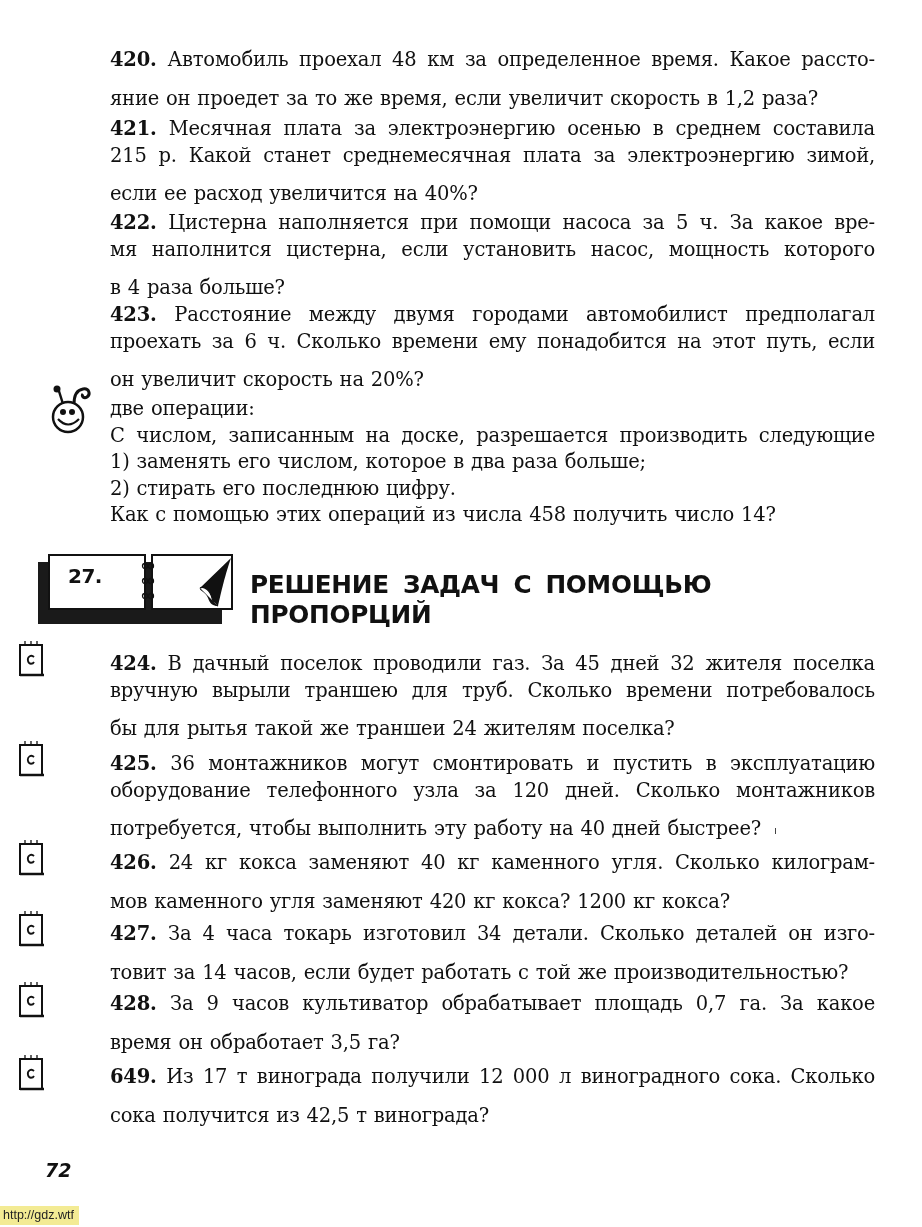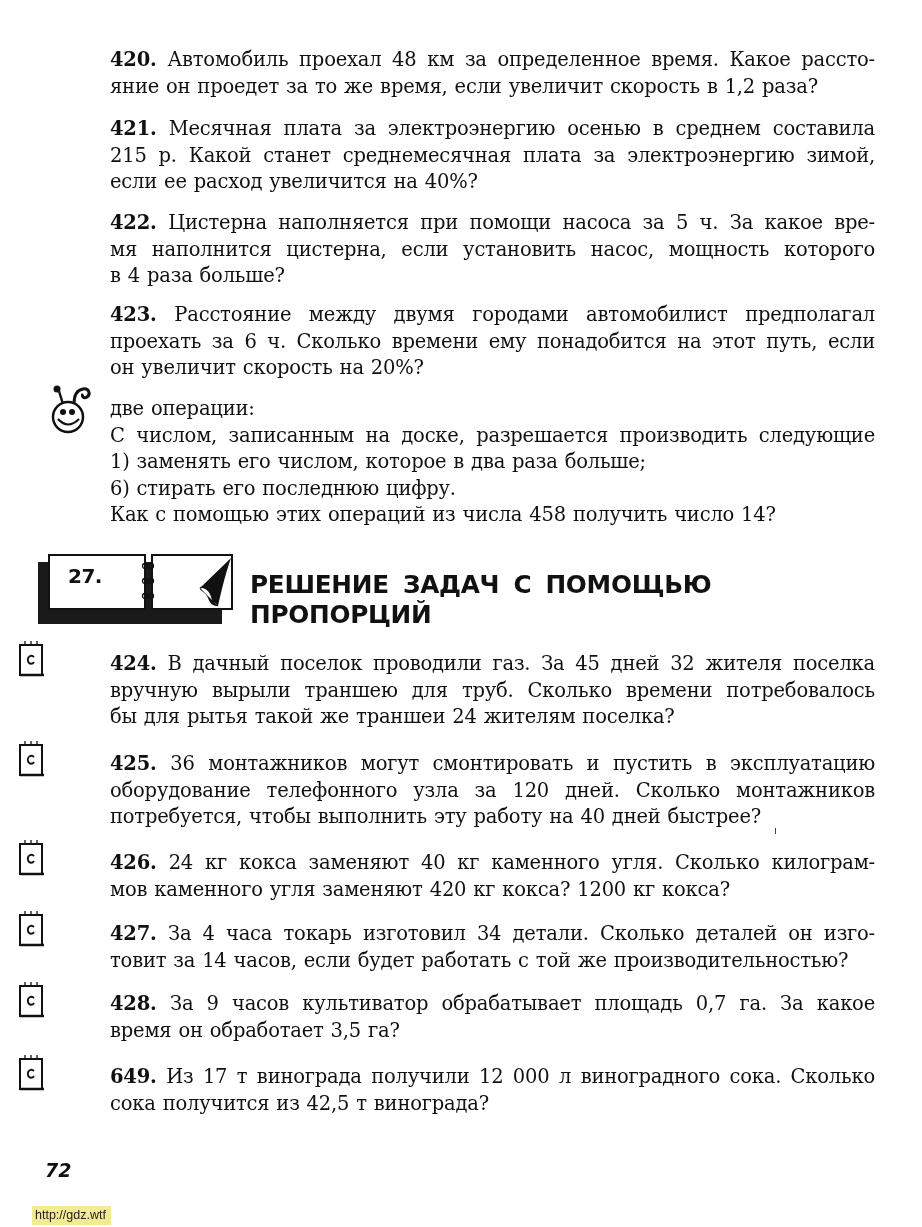--- a/index.html
+++ b/index.html
@@ -5,21 +5,21 @@
     html, body { margin: 0; padding: 0; background: #ffffff; }
     body { width: 922px; height: 1227px; position: relative; overflow: hidden; color: #111; }
     .page { position: absolute; left: 0; top: 0; width: 922px; height: 1007px; }
     .para {
       position: absolute; left: 110px; width: 765px;
       font-family: "DejaVu Serif", "Liberation Serif", serif;
       font-size: 19.5px; line-height: 26.5px; text-align: justify;
       letter-spacing: -0.2px; word-spacing: 1px;
     }
     .para .line { display: block; white-space: nowrap; text-align-last: justify; }
-    .para .line.last { text-align-last: left; }
+    .para .line.last { text-align-last: left; margin-top: 12px; }
     .num { font-weight: bold; }
     .p420 { top: 47px; }
     .p421 { top: 116px; }
     .p422 { top: 210px; }
     .p423 { top: 302px; }
     .puzzle { top: 396px; left: 110px; }
     .puzzle .line { text-align-last: left; }
     .puzzle .line.first { text-align-last: justify; }
 
     .smiley { position: absolute; left: 44px; top: 384px; width: 50px; height: 52px; }
@@ -58,21 +58,21 @@
     .nb429 { top: 1053px; }
 
     .page-number {
       position: absolute; left: 45px; top: 1135px;
       font-family: "DejaVu Sans", "Liberation Sans", sans-serif;
       font-weight: bold; font-size: 19px; font-style: italic; margin-top: 24px;
     }
     .watermark {
       position: absolute; left: 0; top: 1206px; padding: 2px 5px 3px 3px;
       background: #f3eb94; color: #222;
-      font-family: "Liberation Sans", "DejaVu Sans", sans-serif; font-size: 12.5px; margin-left: 32px;
+      font-family: "Liberation Sans", "DejaVu Sans", sans-serif; font-size: 12.5px;
     }
     .tick-mark { position: absolute; left: 775px; top: 828px; width: 1px; height: 6px; background: #444; }
   </style>
 </head>
 <body>
 
 <div class="page">
 
   <div class="para p420">
     <span class="line"><span class="num">420.</span> <span>Автомобиль проехал 48 км за определенное время. Какое рассто-</span></span>
@@ -103,21 +103,21 @@
     <path d="M30 20 C30 12 33 6 39 5 C45 4 47 10 43 13 C40 15 37 12 39 10" stroke="#111" stroke-width="3" fill="none"></path>
     <circle cx="24" cy="33" r="15" stroke="#111" stroke-width="2.5" fill="#fff"></circle>
     <circle cx="19" cy="28" r="3" fill="#111"></circle>
     <circle cx="28" cy="28" r="3" fill="#111"></circle>
     <path d="M14 35 Q24 46 35 35" stroke="#111" stroke-width="2.2" fill="none"></path>
   </svg>
   <div class="para puzzle">
     <span class="line">две операции:</span>
     <span class="line first">С числом, записанным на доске, разрешается производить следующие</span>
     <span class="line">1) заменять его числом, которое в два раза больше;</span>
-    <span class="line">6) стирать его последнюю цифру.</span>
+    <span class="line">2) стирать его последнюю цифру.</span>
     <span class="line">Как с помощью этих операций из числа 458 получить число 14?</span>
   </div>
 
   <div class="chapter">
     <div class="shadow"></div>
     <div class="left-page"></div>
     <div class="right-page"></div>
     <span class="chap-num">27.</span>
     <svg class="rings" viewBox="0 0 14 46">
       <g stroke="#111" stroke-width="1.3" fill="none">

